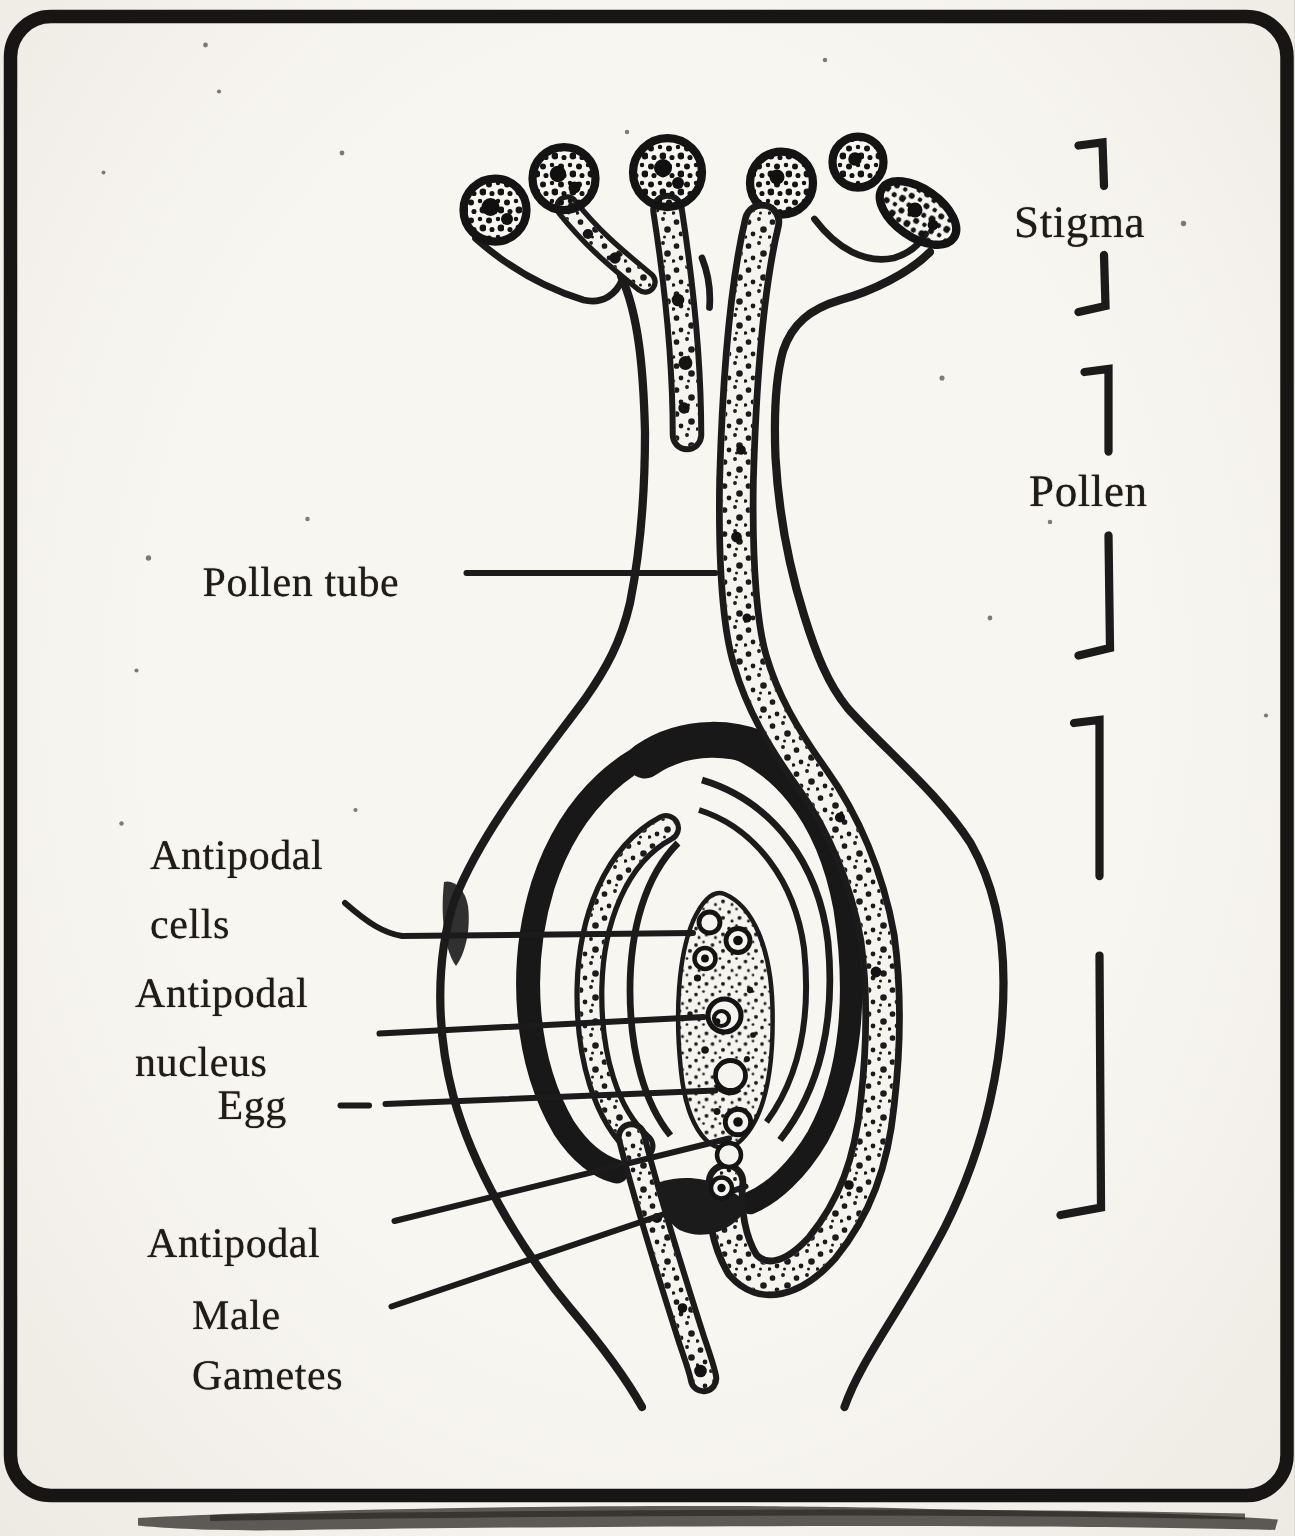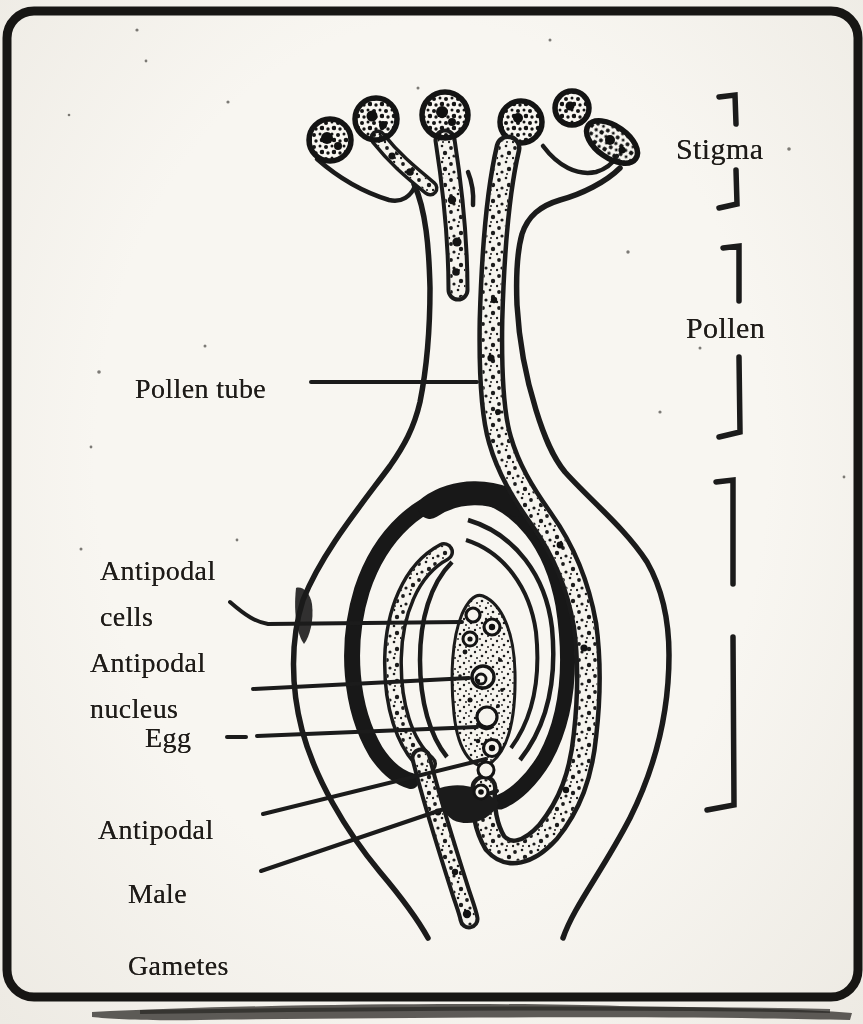--- a/index.html
+++ b/index.html
@@ -17,21 +17,21 @@
     color:#1e1b18;
     font-weight:normal;
     white-space:pre-line;
     letter-spacing:0.4px;
     text-shadow:0 0 0.6px rgba(25,22,18,0.85);
     line-height:46px;
     font-size:28px;
     user-select:none;
   }
   .lbl.right{font-size:30px;}
-  .lbl.mg{line-height:72px;}
+  .lbl.mg{line-height:40px;}
 </style>
 </head>
 <body>
 
 <div class="page">
 
 <svg class="art" width="863" height="1024" viewBox="0 0 863 1024">
   <defs>
     <pattern id="stip" width="16" height="16" patternUnits="userSpaceOnUse">
       <circle cx="3" cy="4" r="1.9" fill="#1b1b1b"></circle>

